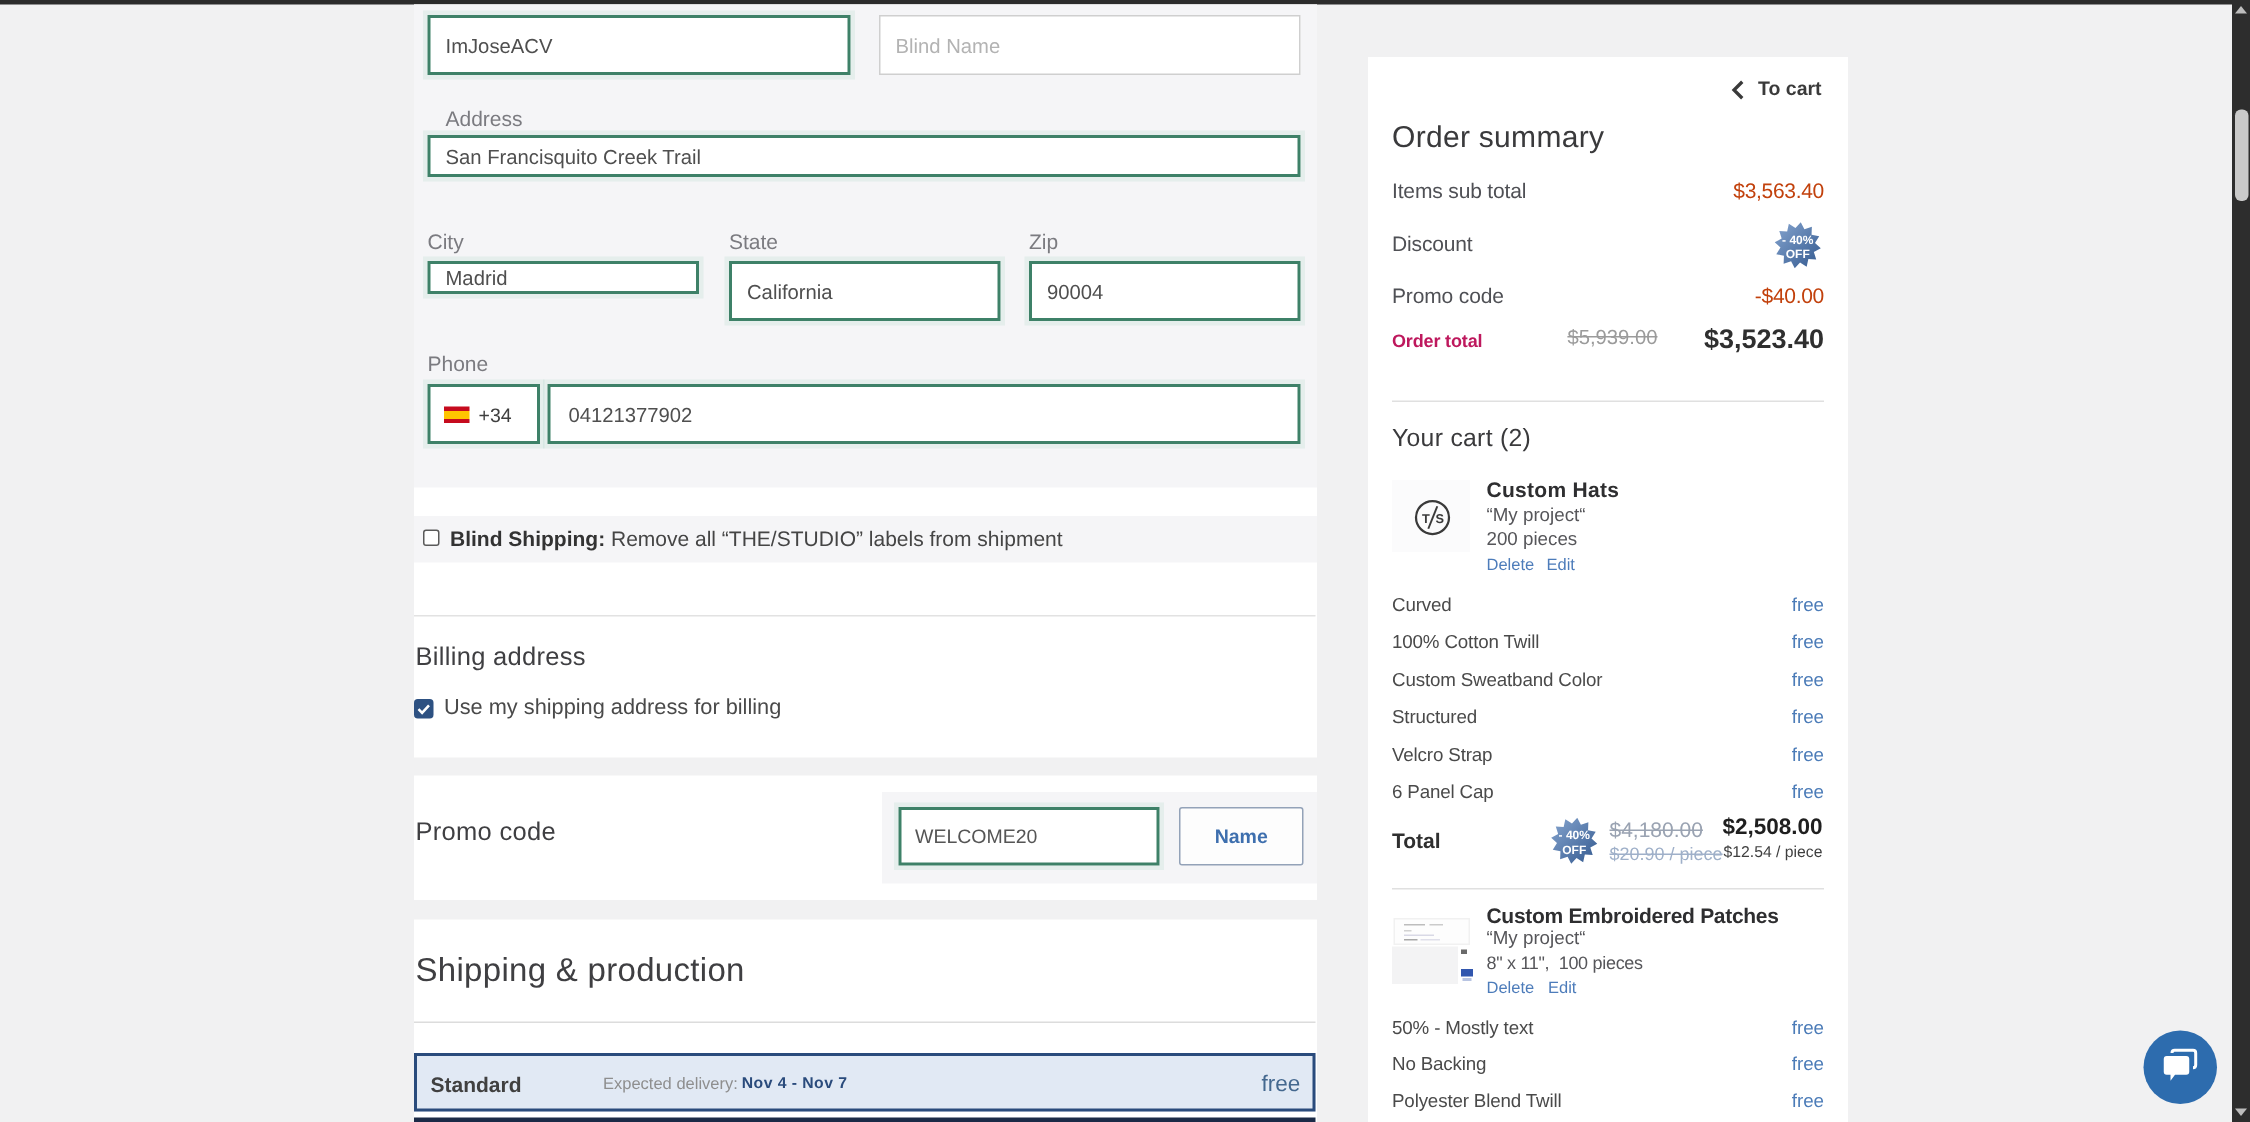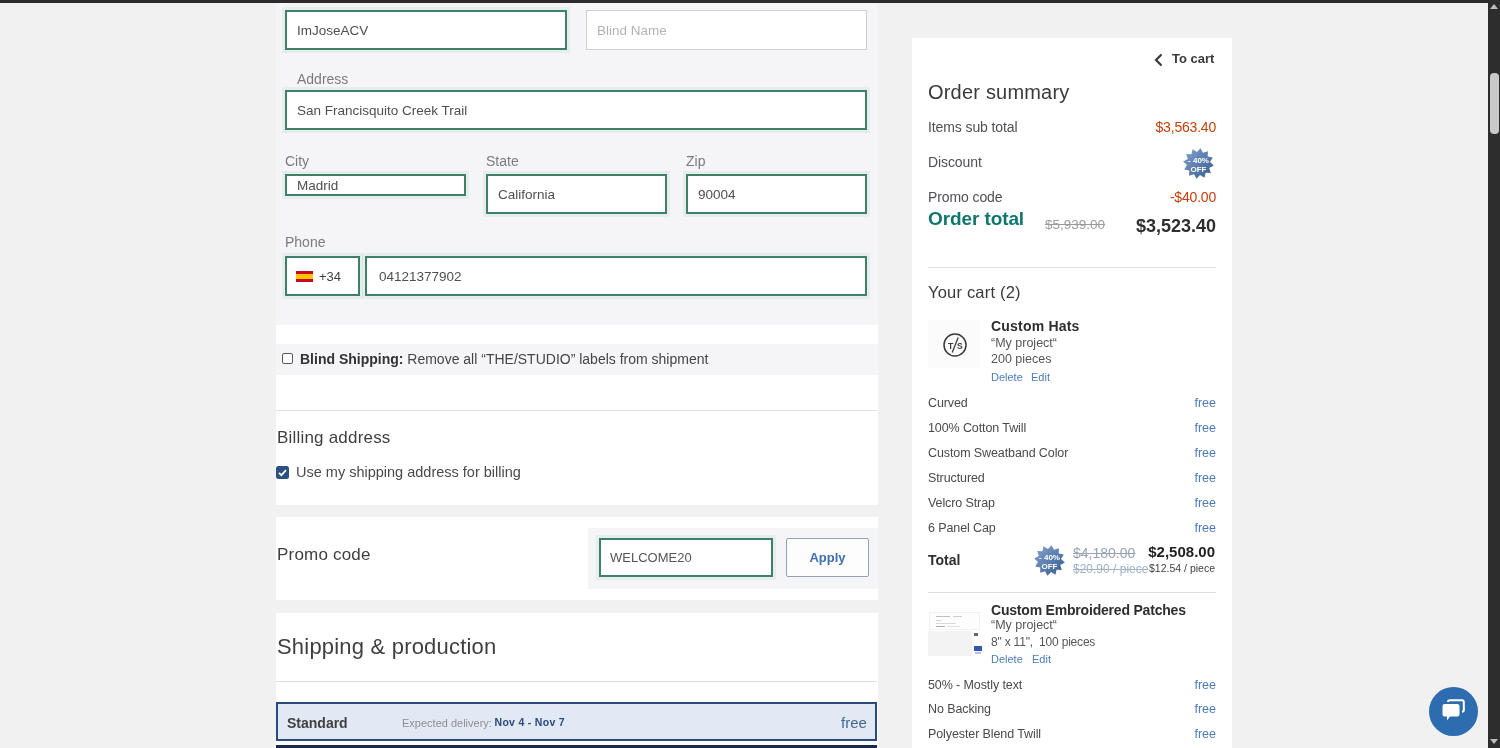--- a/index.html
+++ b/index.html
@@ -28,21 +28,21 @@
 
 <div class="abs" style="left:276px;top:505px;width:602px;height:12px;background:#f1f1f2;"></div>
 <div class="abs" style="left:276px;top:600px;width:602px;height:13px;background:#f1f1f2;"></div>
 
 <div class="abs" style="left:588px;top:528px;width:290px;height:61px;background:#f5f5f7;"></div>
 
 <div class="inp" style="left:285px;top:10px;width:282px;height:40px;">ImJoseACV</div>
 <div class="inp" style="left:586px;top:10px;width:281px;height:40px;border:1px solid #cfcfcf;color:#b3b3b3;box-shadow:none;">Blind Name</div>
 
 <div class="lbl" style="left:285px;top:72px;margin-left:12px;">Address</div>
-<div class="inp" style="left:285px;top:90px;width:582px;height:40px;">San Francisquito Creek Trail</div>
+<div class="inp" style="left:285px;top:90px;width:582px;height:28px;">San Francisquito Creek Trail</div>
 
 <div class="lbl" style="left:285px;top:154px;">City</div>
 <div class="lbl" style="left:486px;top:154px;">State</div>
 <div class="lbl" style="left:686px;top:154px;">Zip</div>
 <div class="inp" style="left:285px;top:174px;width:181px;height:22px;">Madrid</div>
 <div class="inp" style="left:486px;top:174px;width:181px;height:40px;">California</div>
 <div class="inp" style="left:686px;top:174px;width:181px;height:40px;">90004</div>
 
 <div class="lbl" style="left:285px;top:235px;">Phone</div>
 <div class="inp" style="left:285px;top:256px;width:75px;height:40px;padding-left:9px;">
@@ -58,21 +58,21 @@
 
 <div class="abs" style="left:277px;top:429px;font-size:17px;font-weight:500;color:#3f3f42;letter-spacing:0.2px;">Billing address</div>
 <div class="abs" style="left:276px;top:466px;width:13px;height:13px;background:#2d5182;border-radius:2.5px;"></div>
 <svg class="abs" style="left:276px;top:466px;" width="13" height="13" viewBox="0 0 13 13">
     <path d="M3 6.8 L5.4 9.2 L10 4.2" stroke="#fff" stroke-width="1.7" fill="none"></path>
   </svg>
 <div class="abs" style="left:296px;top:465px;font-size:14.5px;color:#4a4a4a;">Use my shipping address for billing</div>
 
 <div class="abs" style="left:277px;top:546px;font-size:17px;font-weight:500;color:#3f3f42;letter-spacing:0.2px;">Promo code</div>
 <div class="inp" style="left:599px;top:538px;width:174px;height:39px;font-size:13px;color:#555;padding-left:9px;">WELCOME20</div>
-<div class="abs" style="left:786px;top:538px;width:83px;height:39px;background:#fdfdfd;border:1px solid #93a2b8;border-radius:2px;display:flex;align-items:center;justify-content:center;font-size:13px;font-weight:bold;color:#3e6fae;">Apply</div>
+<div class="abs" style="left:786px;top:538px;width:83px;height:39px;background:#fdfdfd;border:1px solid #93a2b8;border-radius:2px;display:flex;align-items:center;justify-content:center;font-size:13px;font-weight:bold;color:#3e6fae;">Name</div>
 
 <div class="abs" style="left:277px;top:635.5px;font-size:22px;font-weight:500;color:#3f3f42;letter-spacing:0.2px;">Shipping &amp; production</div>
 <div class="abs" style="left:276px;top:681px;width:601px;height:1px;background:#dcdcdc;"></div>
 <div class="abs" style="left:276px;top:702px;width:601px;height:39px;background:#e1e9f4;border:2px solid #2a4b7c;"></div>
 <div class="abs" style="left:287px;top:715.5px;font-size:14px;font-weight:bold;color:#404040;">Standard</div>
 <div class="abs" style="left:402px;top:717.5px;font-size:11px;color:#8e8e8e;">Expected delivery:</div>
 <div class="abs" style="left:494.5px;top:717px;font-size:10.5px;font-weight:bold;color:#2a4b7c;letter-spacing:0.3px;">Nov 4 - Nov 7</div>
 <div class="abs" style="left:841px;top:714.5px;font-size:15px;color:#44688f;">free</div>
 <div class="abs" style="left:276px;top:745px;width:601px;height:3px;background:#1b2a47;"></div>
 
@@ -98,21 +98,21 @@
       </linearGradient>
     </defs>
   <path class="starp" fill="url(#bg1)" d="M17.51,0.13L19.93,4.78L24.92,3.19L24.70,8.43L29.81,9.56L27.00,13.98L30.87,17.51L26.22,19.93L27.81,24.92L22.57,24.70L21.44,29.81L17.02,27.00L13.49,30.87L11.07,26.22L6.08,27.81L6.30,22.57L1.19,21.44L4.00,17.02L0.13,13.49L4.78,11.07L3.19,6.08L8.43,6.30L9.56,1.19L13.98,4.00Z"></path>
   <text x="15.5" y="14.6" font-size="8" font-weight="bold" fill="#fff" text-anchor="middle" font-family="Liberation Sans">- 40%</text>
   <text x="15.5" y="24" font-size="8" font-weight="bold" fill="#fff" text-anchor="middle" font-family="Liberation Sans">OFF</text>
 </svg>
 
 <div class="row-lbl" style="left:928px;top:190.3px;">Promo code</div>
 <div class="row-val" style="right:284px;top:190.3px;">-$40.00</div>
 
-<div class="abs" style="left:928px;top:209px;font-size:19px;font-weight:bold;color:#0f766e;letter-spacing:-0.1px;">Order total</div>
+<div class="abs" style="left:928px;top:221px;font-size:12px;font-weight:bold;color:#be185d;letter-spacing:-0.1px;">Order total</div>
 <div class="abs" style="right:395px;top:217.6px;font-size:13.5px;color:#9b9b9b;text-decoration:line-through;">$5,939.00</div>
 <div class="abs" style="right:284px;top:217.2px;font-size:18px;font-weight:bold;color:#2f2f2f;">$3,523.40</div>
 
 <div class="abs" style="left:928px;top:267px;width:288px;height:1px;background:#e0e0e0;"></div>
 
 <div class="abs" style="left:928px;top:284px;font-size:16.5px;font-weight:500;color:#3a3a3c;letter-spacing:0.2px;">Your cart (2)</div>
 
 <div class="abs" style="left:928px;top:320px;width:52px;height:48px;background:#fbfbfc;"></div>
 <svg class="abs" style="left:942px;top:332px;" width="26" height="26" viewBox="0 0 26 26">
   <circle cx="13" cy="13" r="11" fill="none" stroke="#3a3a3a" stroke-width="1.5"></circle>

